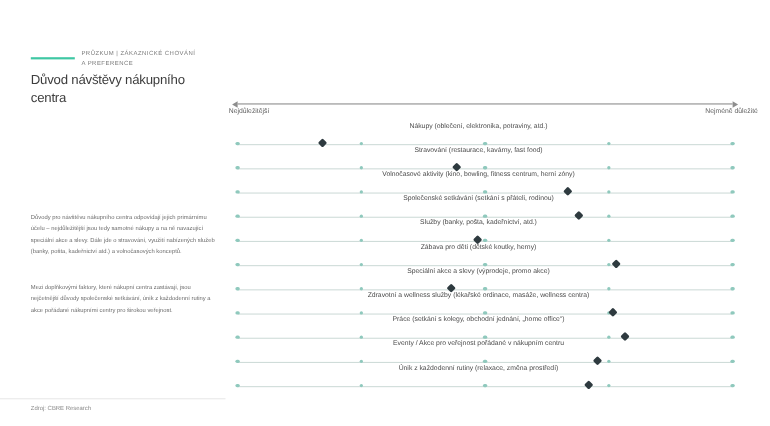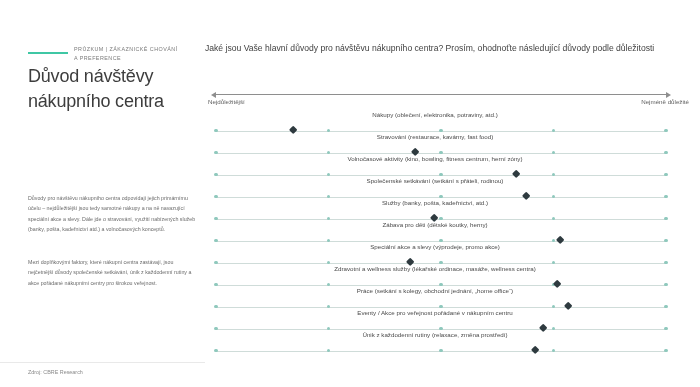--- a/index.html
+++ b/index.html
@@ -29,21 +29,21 @@
   .eyebrow-rule{
     width:40px;height:2px;background:#3fc7a4;margin-top:7px;flex:none;
   }
   .eyebrow-text{
     font-size:5.4px;letter-spacing:.45px;line-height:1.65;
     color:#7a7a7a;text-transform:uppercase;
     white-space:pre-line;
   }
   .slide-title{
     position:absolute;left:28px;top:64px;width:175px;
-    font-size:18px;line-height:1.38;font-weight:400;color:#3d3d3d;
+    font-size:12px;line-height:1.38;font-weight:400;color:#3d3d3d;
     letter-spacing:-.2px;
   }
   .body-copy{
     position:absolute;left:28px;width:168px;
     font-size:5.3px;line-height:1.95;color:#6b6b6b;
   }
   .body-copy.p1{top:193px;}
   .body-copy.p2{top:257px;}
   .source{
     position:absolute;left:28px;top:369px;
@@ -112,21 +112,20 @@
     <div class="body-copy p1">Důvody pro návštěvu nákupního centra odpovídají jejich primárnímu účelu – nejdůležitější jsou tedy samotné nákupy a na ně navazující speciální akce a slevy. Dále jde o stravování, využití nabízených služeb (banky, pošta, kadeřnictví atd.) a volnočasových konceptů.</div>
 
     <div class="body-copy p2">Mezi doplňkovými faktory, které nákupní centra zastávají, jsou nejčetnější důvody společenské setkávání, únik z každodenní rutiny a akce pořádané nákupními centry pro širokou veřejnost.</div>
 
     <div class="source">Zdroj: CBRE Research</div>
   </div>
   <div class="panel-edge"></div>
 
   <div class="chart-area">
 
-    <div class="question">Jaké jsou Vaše hlavní důvody pro návštěvu nákupního centra? Prosím, ohodnoťte následující důvody podle důležitosti</div>
 
     <div class="axis"></div>
     <div class="axis-label left">Nejdůležitější</div>
     <div class="axis-label right">Nejméně důležité</div>
 
     <div class="rows" id="rows">
         <div class="row">
           <div class="row-label">Nákupy (oblečení, elektronika, potraviny, atd.)</div>
           <div class="row-track"></div>
           <div class="tick" style="left: 9.3px;"></div>

